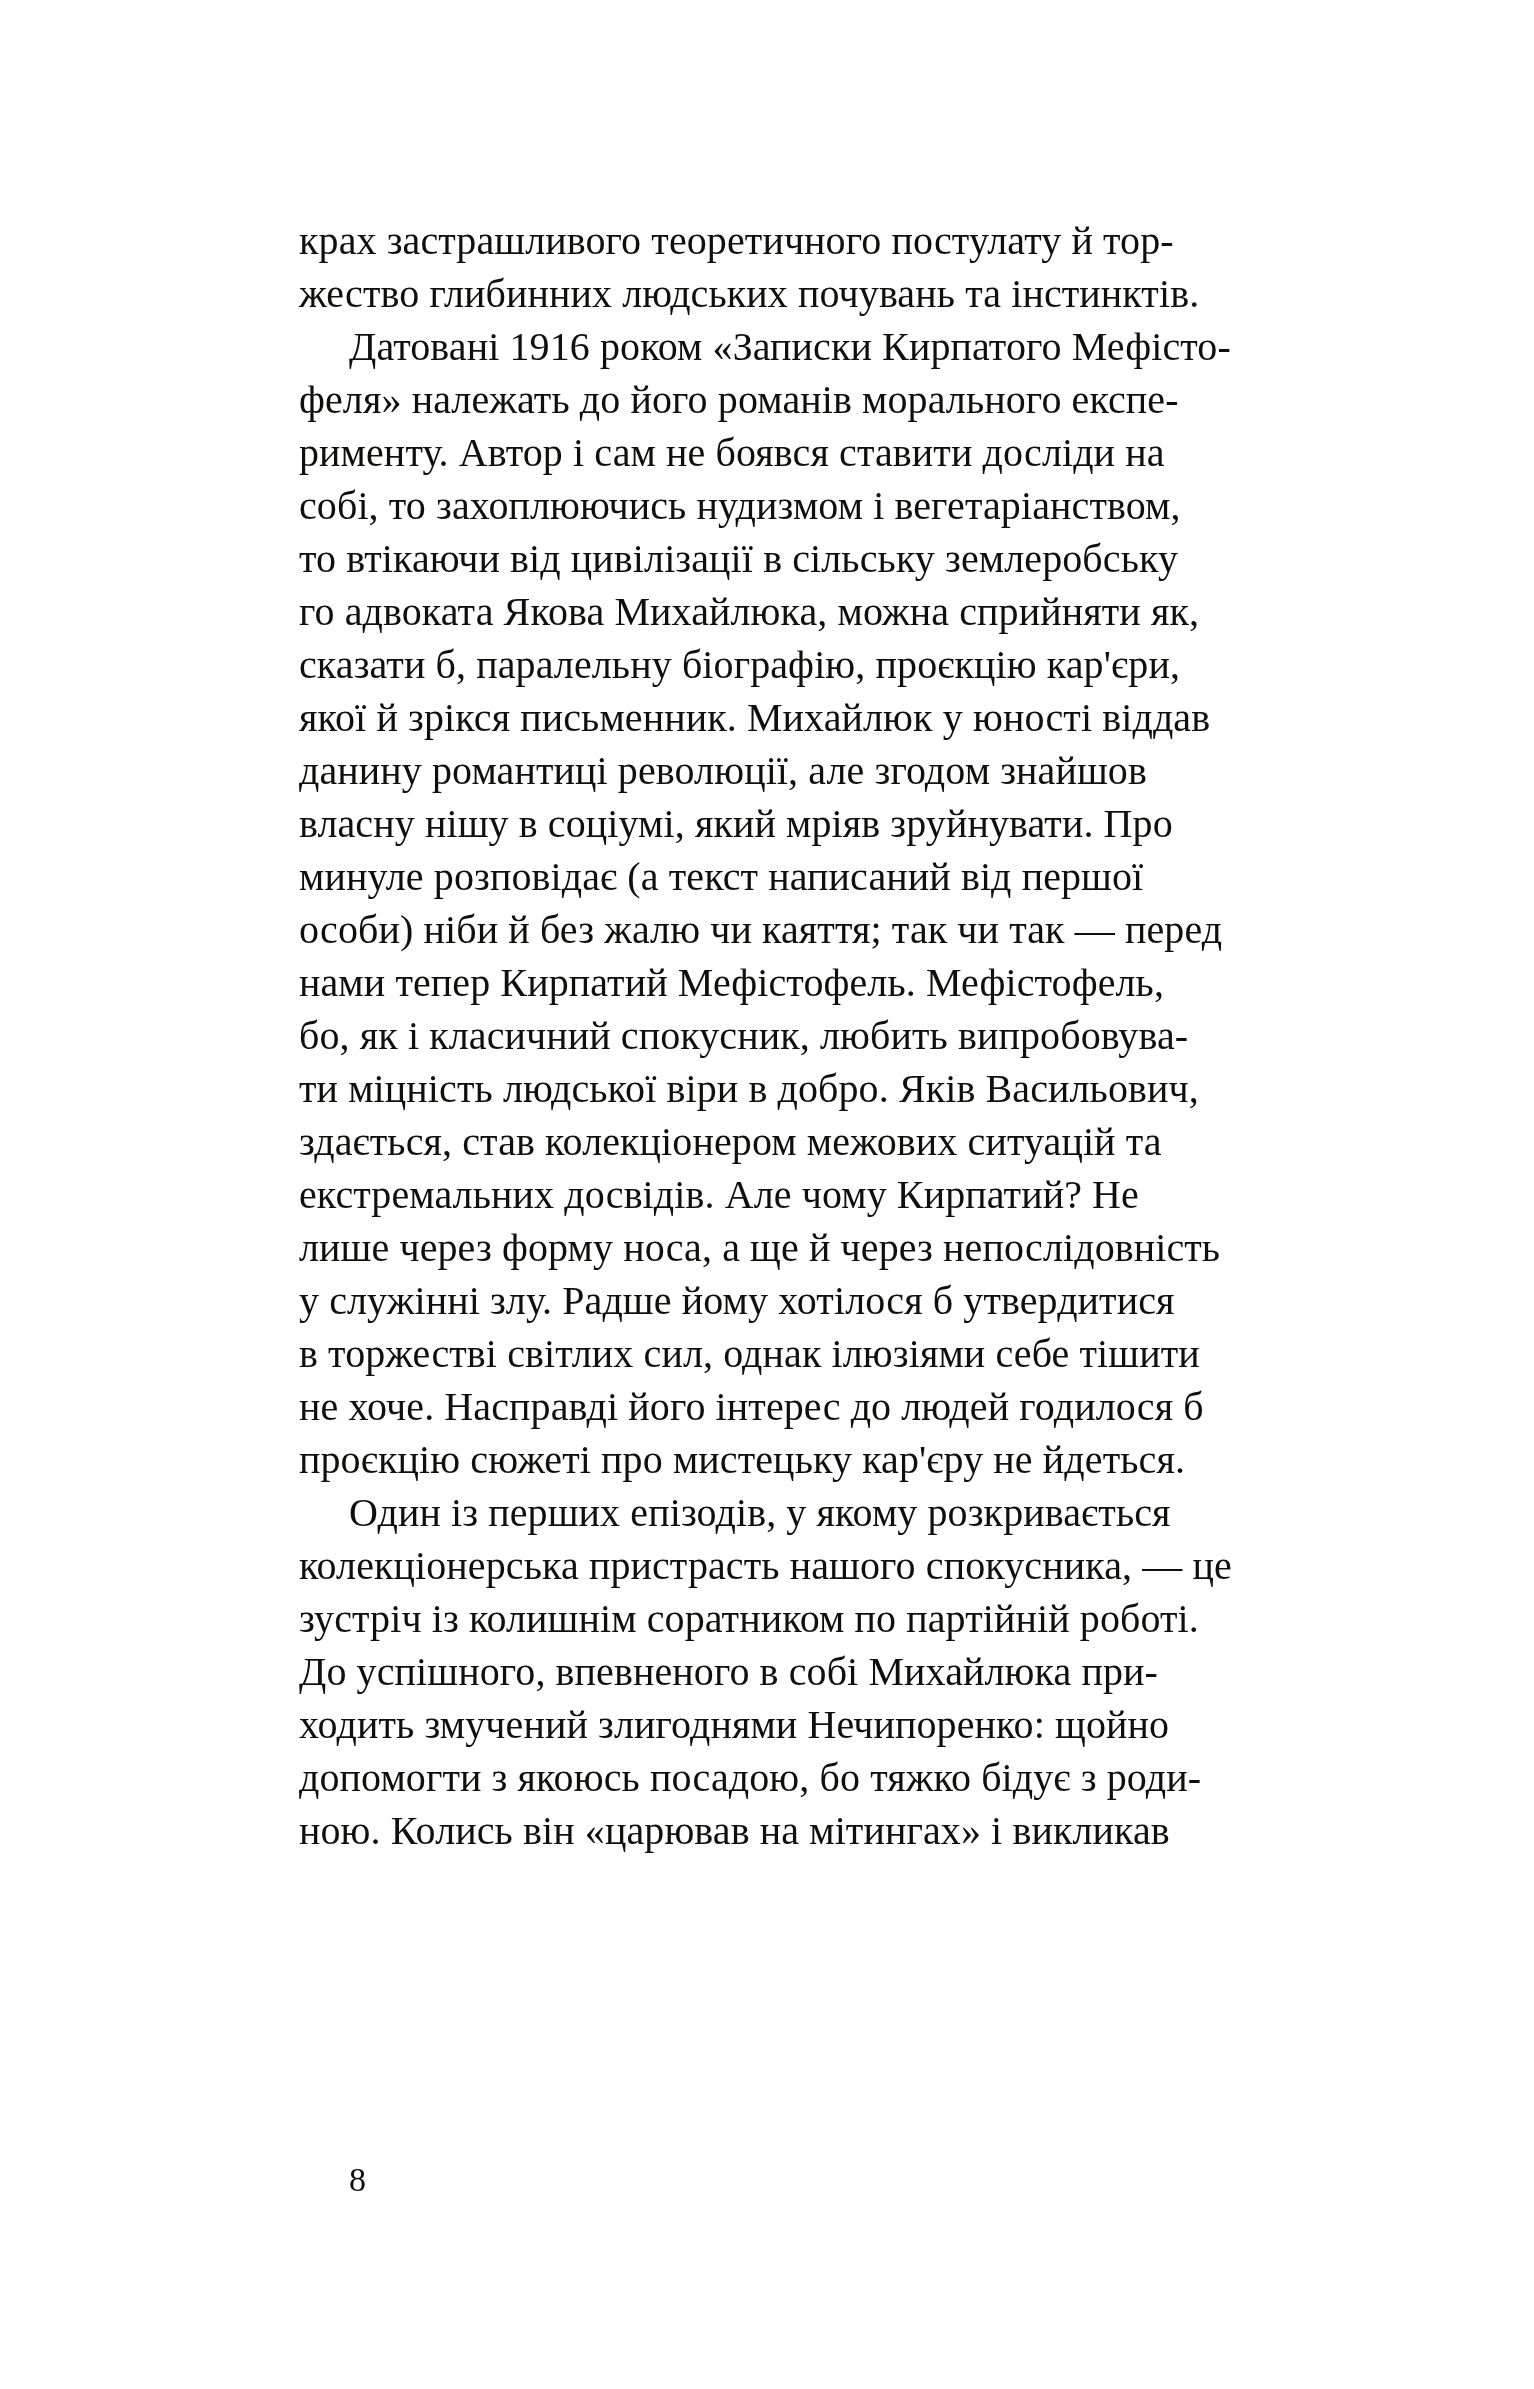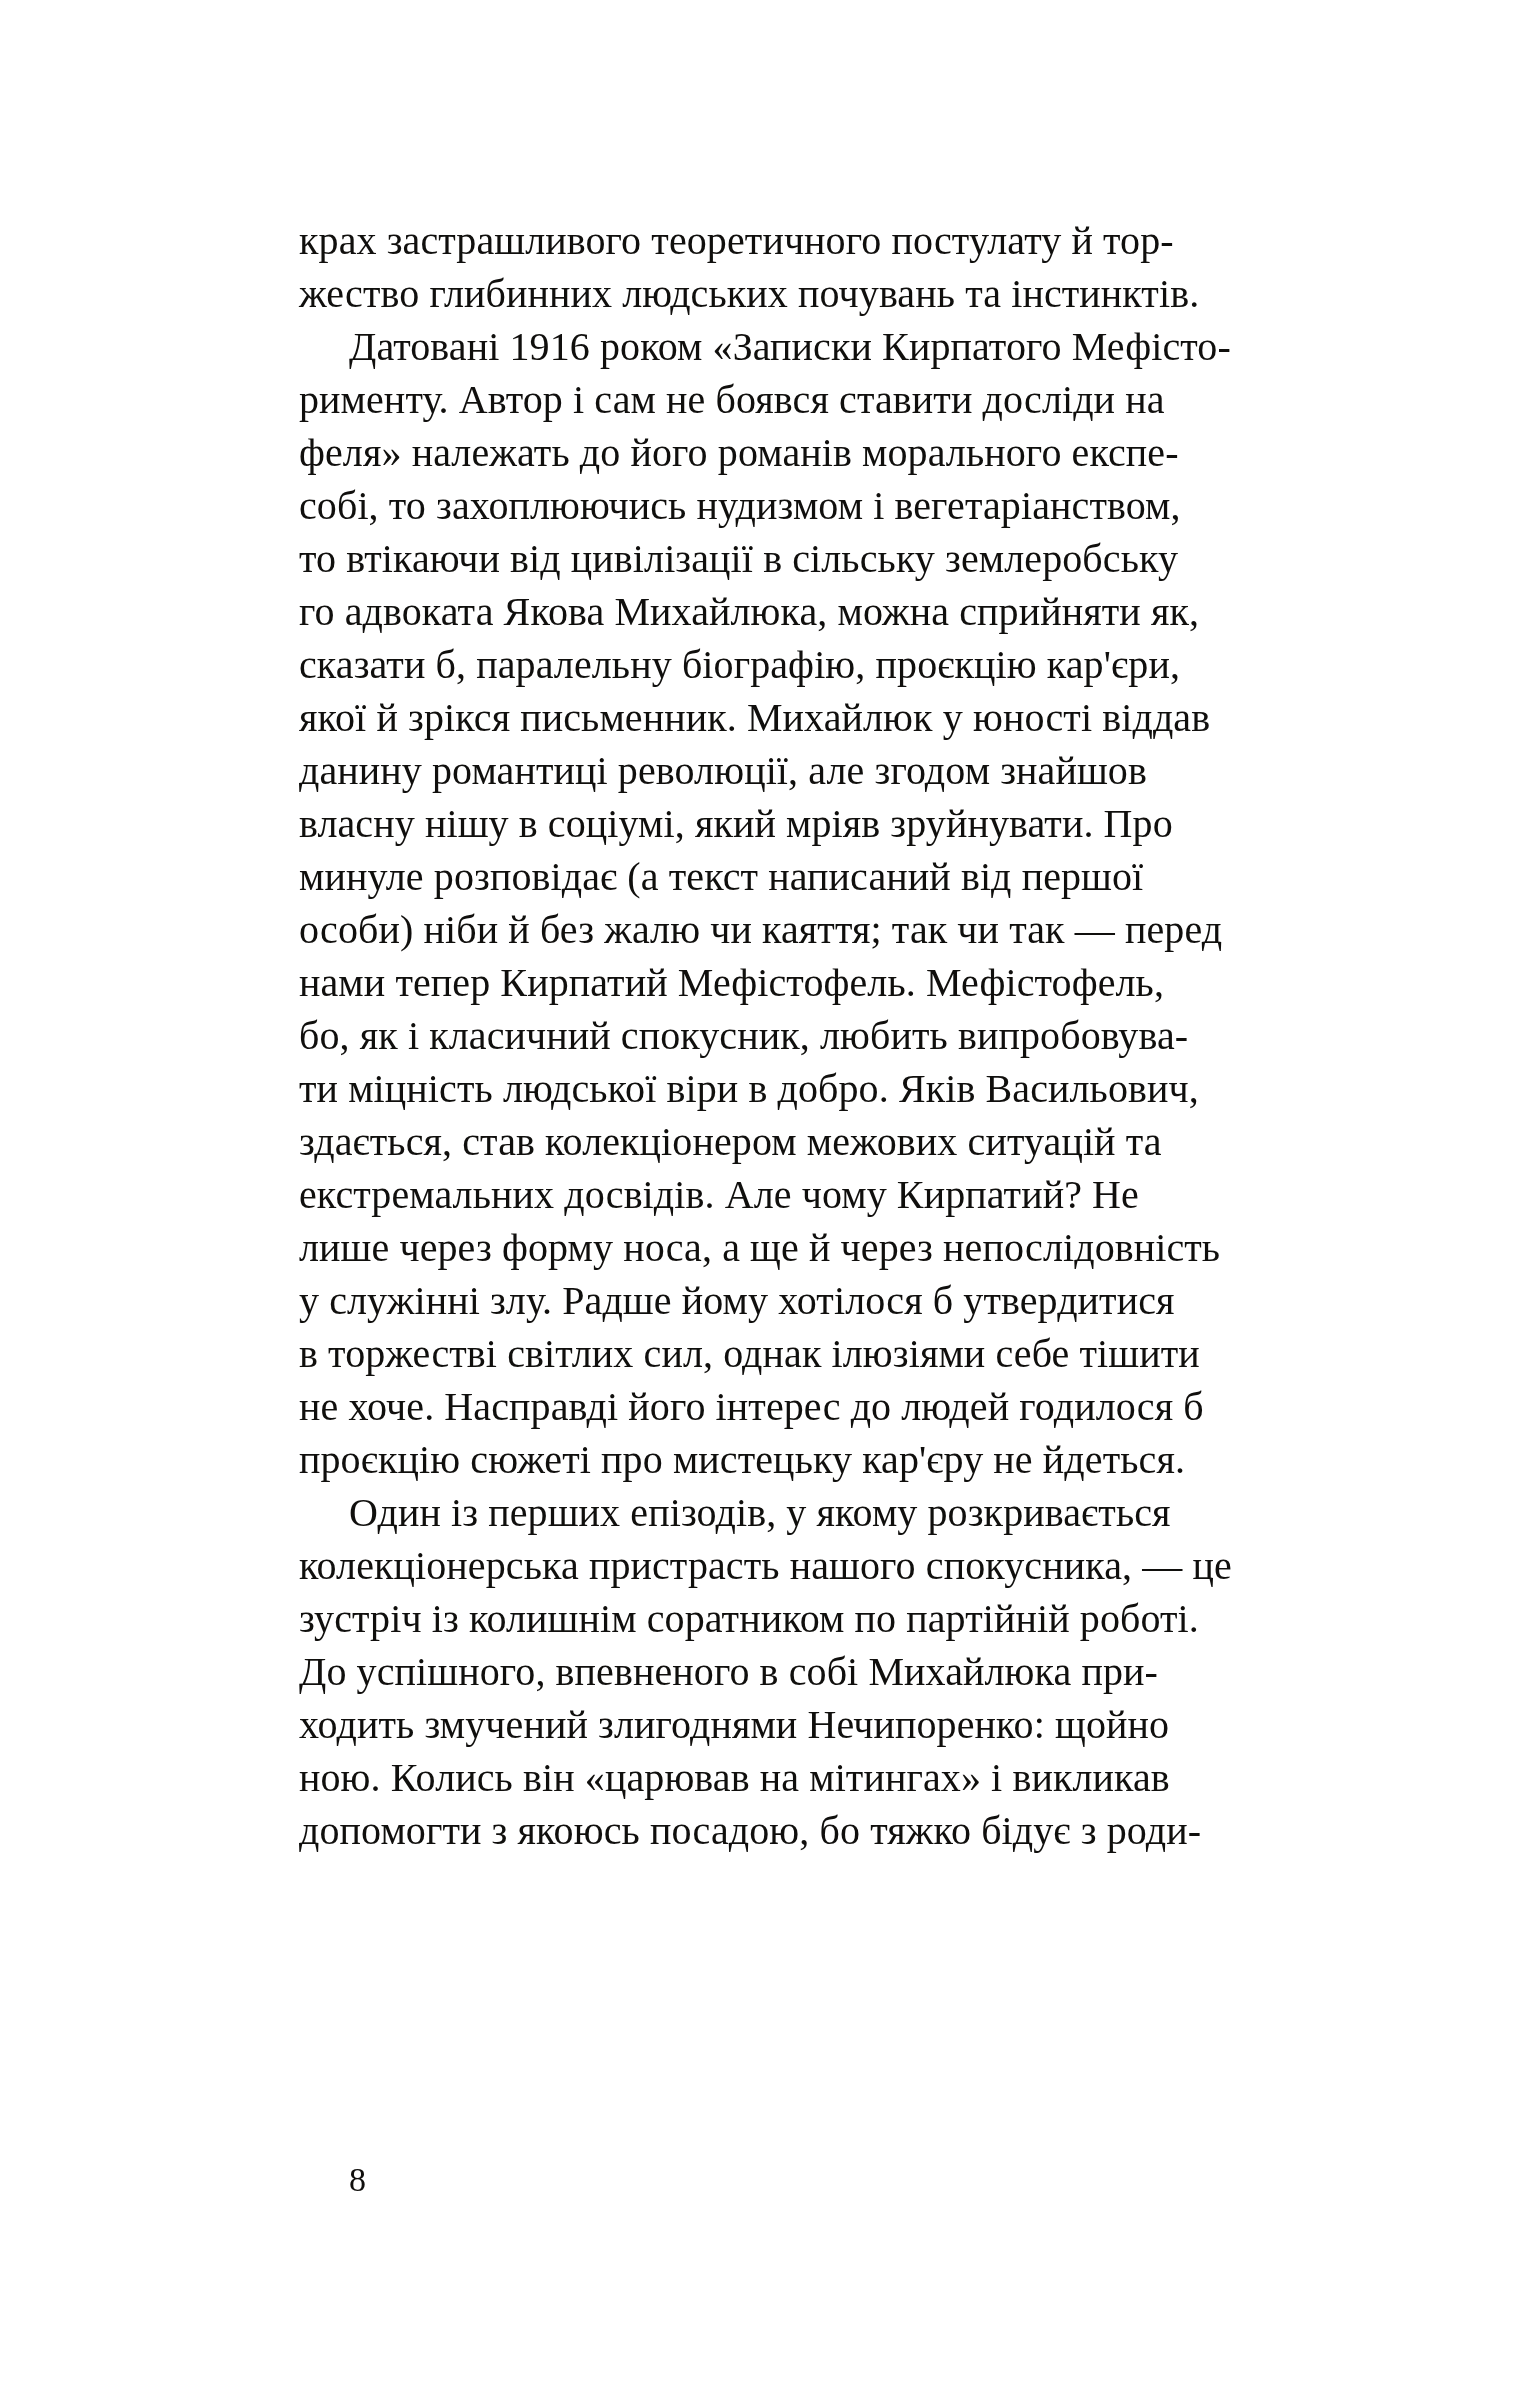--- a/index.html
+++ b/index.html
@@ -62,22 +62,22 @@
 
   <div class="text-block">
 
     <div>
       <span class="text-line">крах застрашливого теоретичного постулату й тор-</span>
       <span class="text-line">жество глибинних людських почувань та інстинктів.</span>
     </div>
 
     <div>
       <span class="text-line indent">Датовані 1916 роком «Записки Кирпатого Мефісто-</span>
+      <span class="text-line">феля» належать до його романів морального експе-</span>
       <span class="text-line">рименту. Автор і сам не боявся ставити досліди на</span>
-      <span class="text-line">феля» належать до його романів морального експе-</span>
       <span class="text-line">собі, то захоплюючись нудизмом і вегетаріанством,</span>
       <span class="text-line">то втікаючи від цивілізації в сільську землеробську</span>
       <span class="text-line">го адвоката Якова Михайлюка, можна сприйняти як,</span>
       <span class="text-line">сказати б, паралельну біографію, проєкцію кар'єри,</span>
       <span class="text-line">якої й зрікся письменник. Михайлюк у юності віддав</span>
       <span class="text-line">данину романтиці революції, але згодом знайшов</span>
       <span class="text-line">власну нішу в соціумі, який мріяв зруйнувати. Про</span>
       <span class="text-line">минуле розповідає (а текст написаний від першої</span>
       <span class="text-line">особи) ніби й без жалю чи каяття; так чи так — перед</span>
       <span class="text-line">нами тепер Кирпатий Мефістофель. Мефістофель,</span>
@@ -91,21 +91,21 @@
       <span class="text-line">не хоче. Насправді його інтерес до людей годилося б</span>
       <span class="text-line">проєкцію сюжеті про мистецьку кар'єру не йдеться.</span>
     </div>
 
     <div>
       <span class="text-line indent">Один із перших епізодів, у якому розкривається</span>
       <span class="text-line">колекціонерська пристрасть нашого спокусника, — це</span>
       <span class="text-line">зустріч із колишнім соратником по партійній роботі.</span>
       <span class="text-line">До успішного, впевненого в собі Михайлюка при-</span>
       <span class="text-line">ходить змучений злигоднями Нечипоренко: щойно</span>
+      <span class="text-line">допомогти з якоюсь посадою, бо тяжко бідує з роди-</span>
       <span class="text-line">ною. Колись він «царював на мітингах» і викликав</span>
-      <span class="text-line">допомогти з якоюсь посадою, бо тяжко бідує з роди-</span>
     </div>
   </div>
 
   <div class="page-number">8</div>
 
 </div>
 
 
 </body></html>

